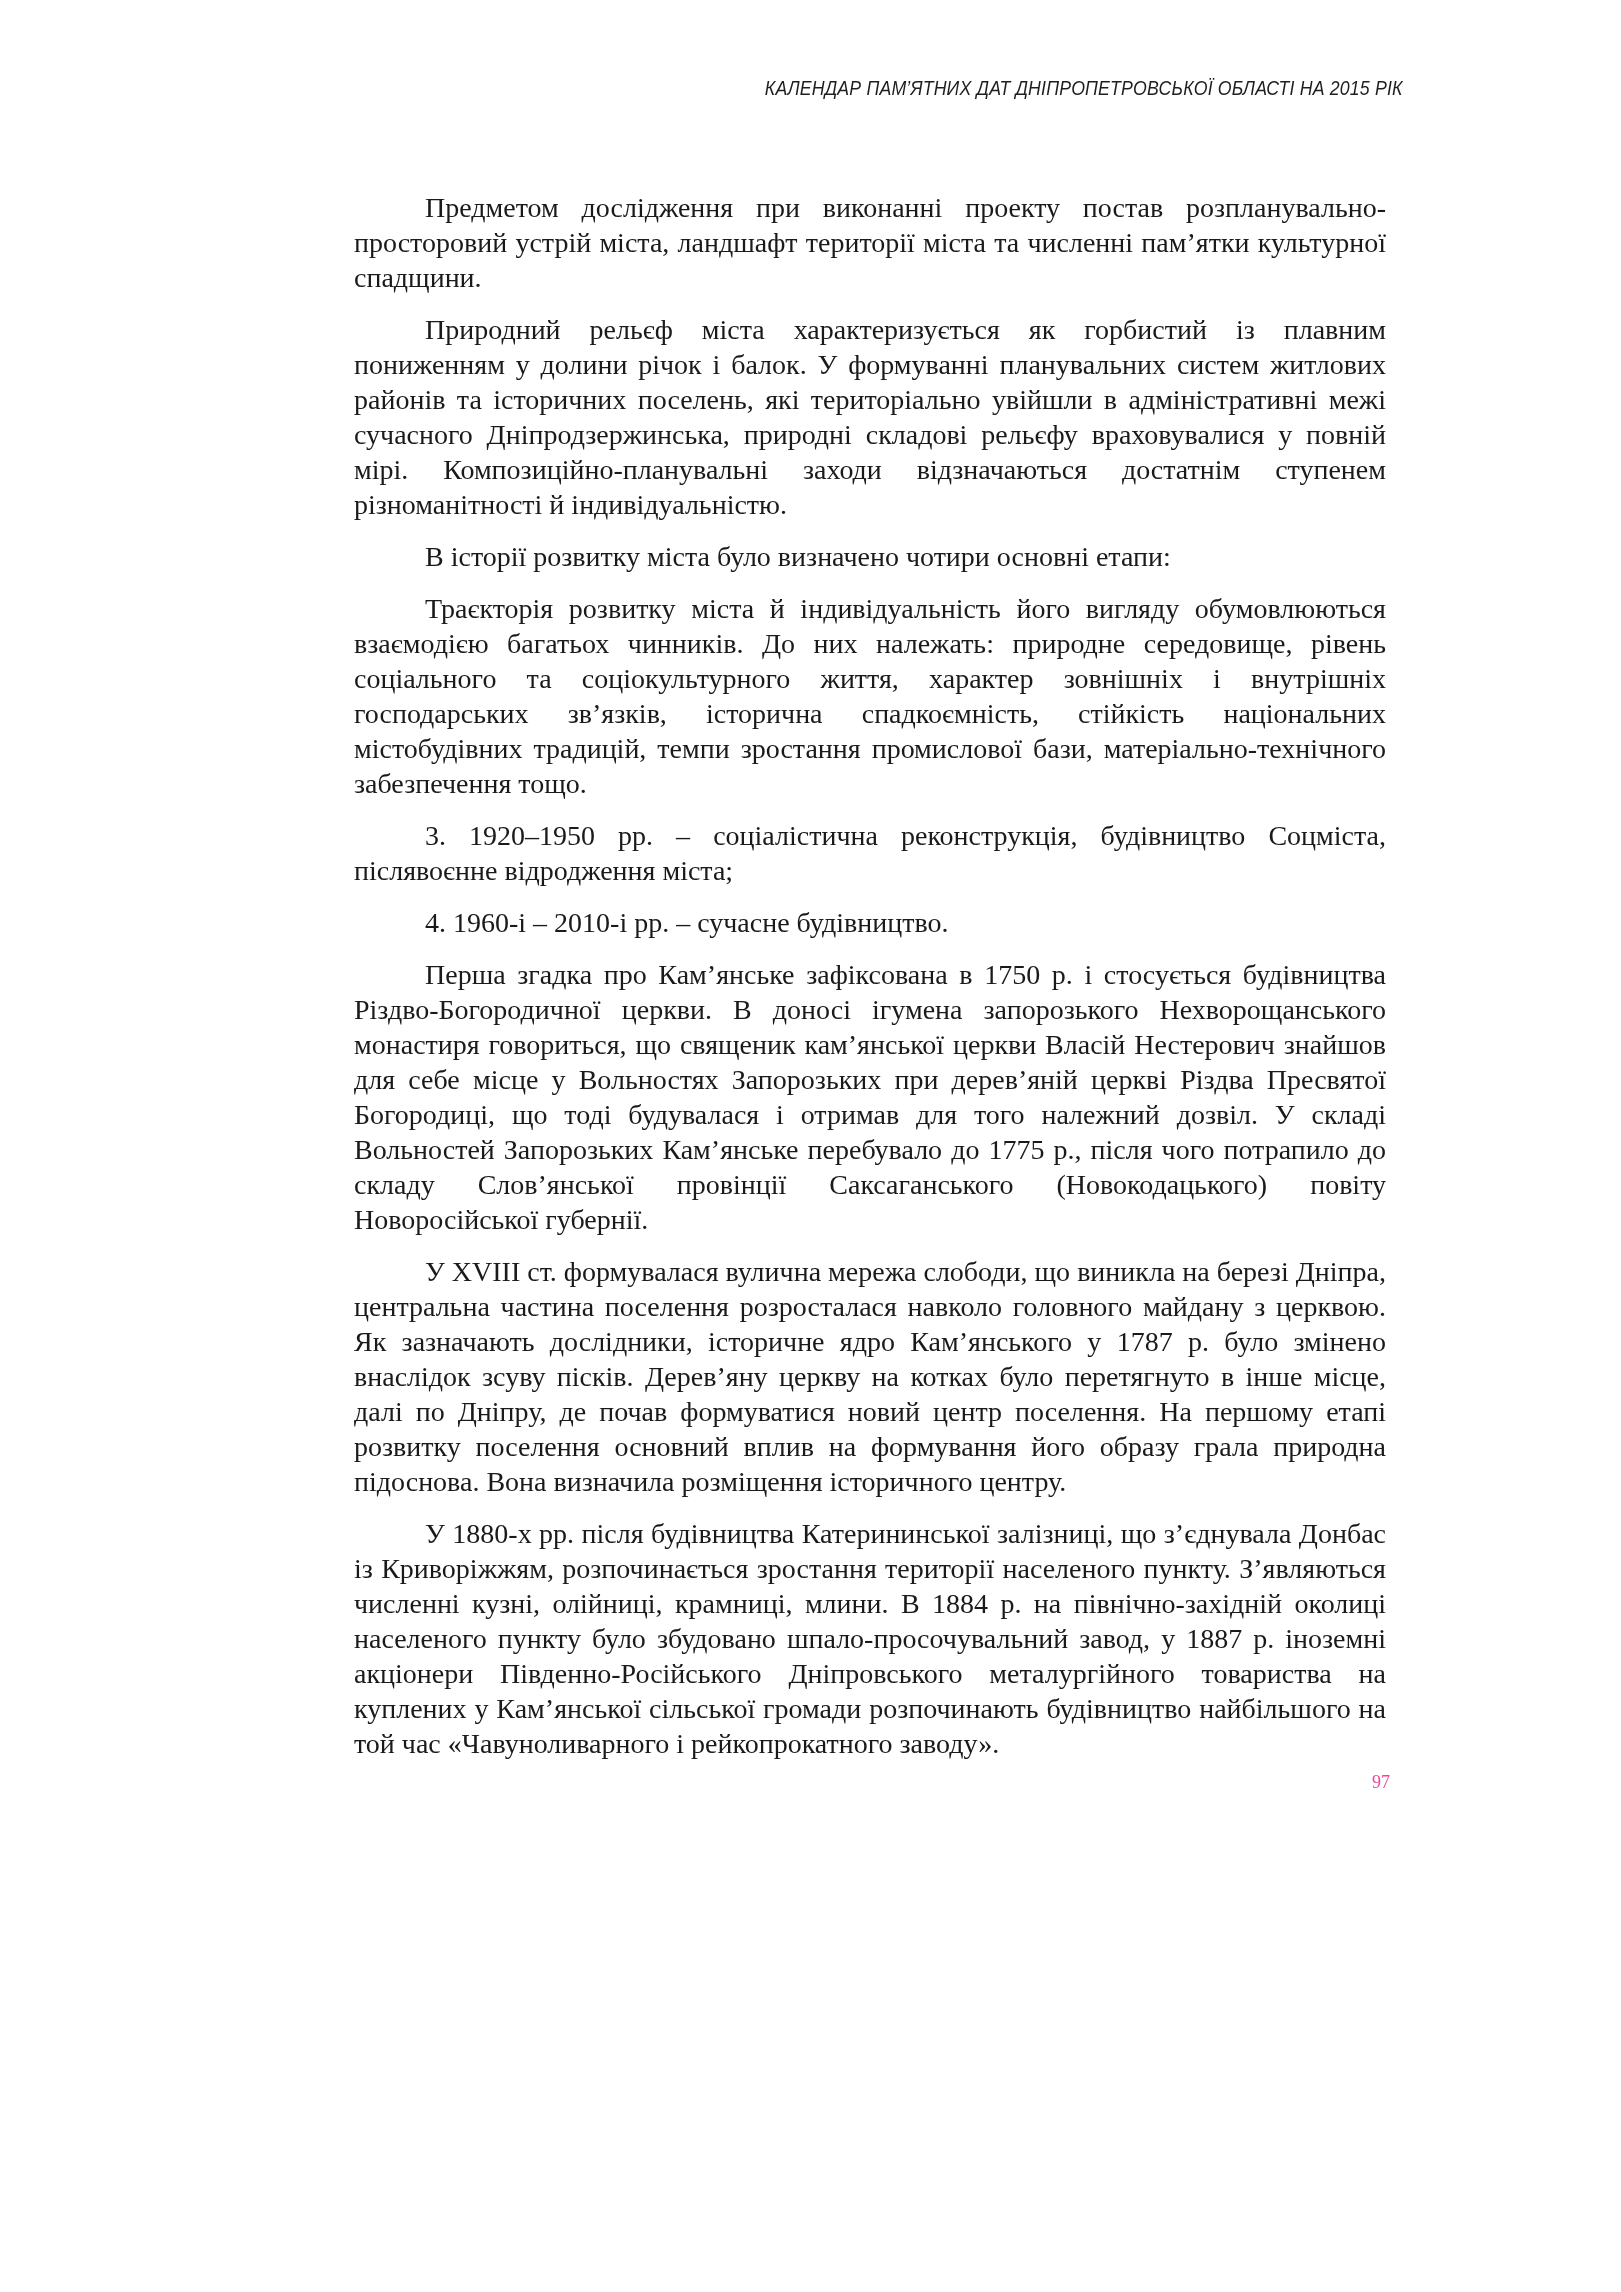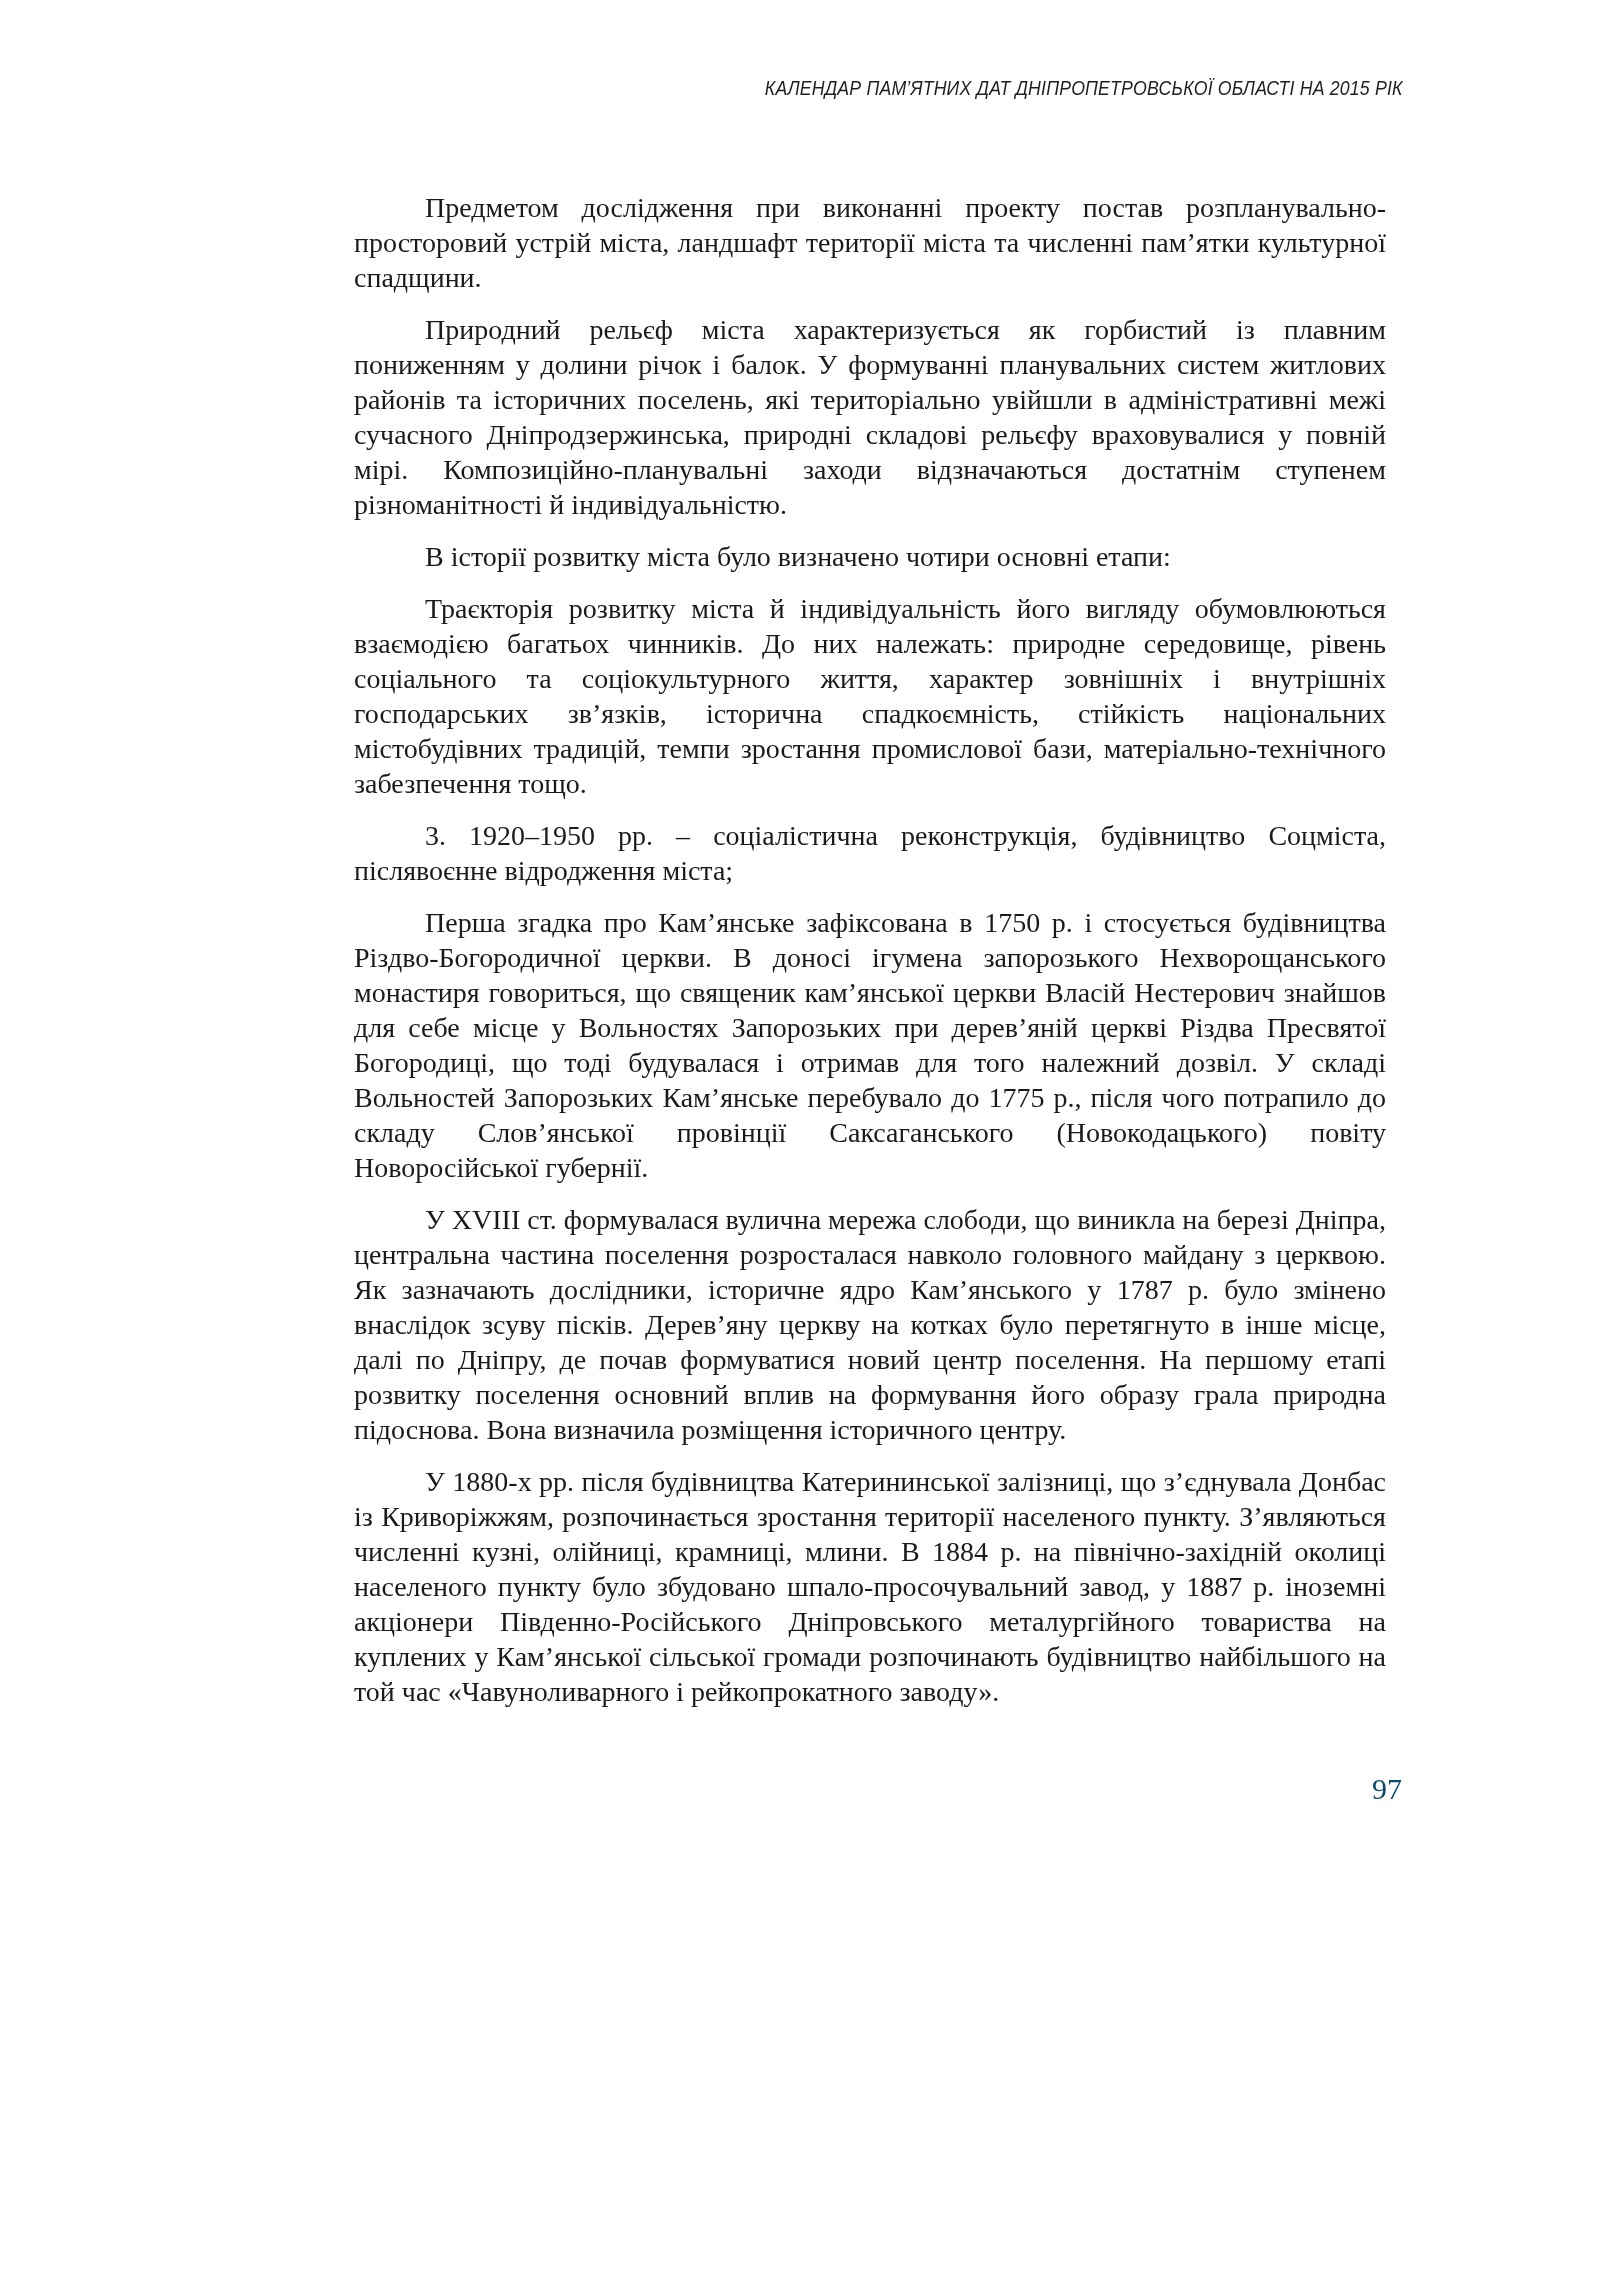--- a/index.html
+++ b/index.html
@@ -41,35 +41,36 @@
     }
     .text-block p {
       margin: 17px;
       text-indent: 71px;
     }
     .page-number {
       position: absolute;
       top: 1772px;
       left: 1372px;
       font-family: "Liberation Serif", "DejaVu Serif", serif;
-      font-size: 30px;
-      color: #0c4a6e;
+      font-size: 18px;
+      color: #ec4899;
       text-align: right;
     }
   </style>
 </head>
 <body>
 
 <div class="running-header">КАЛЕНДАР ПАМ’ЯТНИХ ДАТ ДНІПРОПЕТРОВСЬКОЇ ОБЛАСТІ НА 2015 РІК</div>
 
 <div class="text-block">
   <p>Предметом дослідження при виконанні проекту постав розпланувально-просторовий устрій міста, ландшафт території міста та численні пам’ятки культурної спадщини.</p>
   <p>Природний рельєф міста характеризується як горбистий із плавним пониженням у долини річок і балок. У формуванні планувальних систем житлових районів та історичних поселень, які територіально увійшли в адміністративні межі сучасного Дніпродзержинська, природні складові рельєфу враховувалися у повній мірі. Композиційно-планувальні заходи відзначаються достатнім ступенем різноманітності й індивідуальністю.</p>
   <p>В історії розвитку міста було визначено чотири основні етапи:</p>
   <p>Траєкторія розвитку міста й індивідуальність його вигляду обумовлюються взаємодією багатьох чинників. До них належать: природне середовище, рівень соціального та соціокультурного життя, характер зовнішніх і внутрішніх господарських зв’язків, історична спадкоємність, стійкість національних містобудівних традицій, темпи зростання промислової бази, матеріально-технічного забезпечення тощо.</p>
   <p>3. 1920–1950 рр. – соціалістична реконструкція, будівництво Соцміста, післявоєнне відродження міста;</p>
+  <p>4. 1960-і – 2010-і рр. – сучасне будівництво.</p>
   <p>Перша згадка про Кам’янське зафіксована в 1750 р. і стосується будівництва Різдво-Богородичної церкви. В доносі ігумена запорозького Нехворощанського монастиря говориться, що священик кам’янської церкви Власій Нестерович знайшов для себе місце у Вольностях Запорозьких при дерев’яній церкві Різдва Пресвятої Богородиці, що тоді будувалася і отримав для того належний дозвіл. У складі Вольностей Запорозьких Кам’янське перебувало до 1775 р., після чого потрапило до складу Слов’янської провінції Саксаганського (Новокодацького) повіту Новоросійської губернії.</p>
   <p>У XVIII ст. формувалася вулична мережа слободи, що виникла на березі Дніпра, центральна частина поселення розросталася навколо головного майдану з церквою. Як зазначають дослідники, історичне ядро Кам’янського у 1787 р. було змінено внаслідок зсуву пісків. Дерев’яну церкву на котках було перетягнуто в інше місце, далі по Дніпру, де почав формуватися новий центр поселення. На першому етапі розвитку поселення основний вплив на формування його образу грала природна підоснова. Вона визначила розміщення історичного центру.</p>
   <p>У 1880-х рр. після будівництва Катерининської залізниці, що з’єднувала Донбас із Криворіжжям, розпочинається зростання території населеного пункту. З’являються численні кузні, олійниці, крамниці, млини. В 1884 р. на північно-західній околиці населеного пункту було збудовано шпало-просочувальний завод, у 1887 р. іноземні акціонери Південно-Російського Дніпровського металургійного товариства на куплених у Кам’янської сільської громади розпочинають будівництво найбільшого на той час «Чавуноливарного і рейкопрокатного заводу».</p>
 </div>
 
 <div class="page-number">97</div>
 
 
 </body></html>

